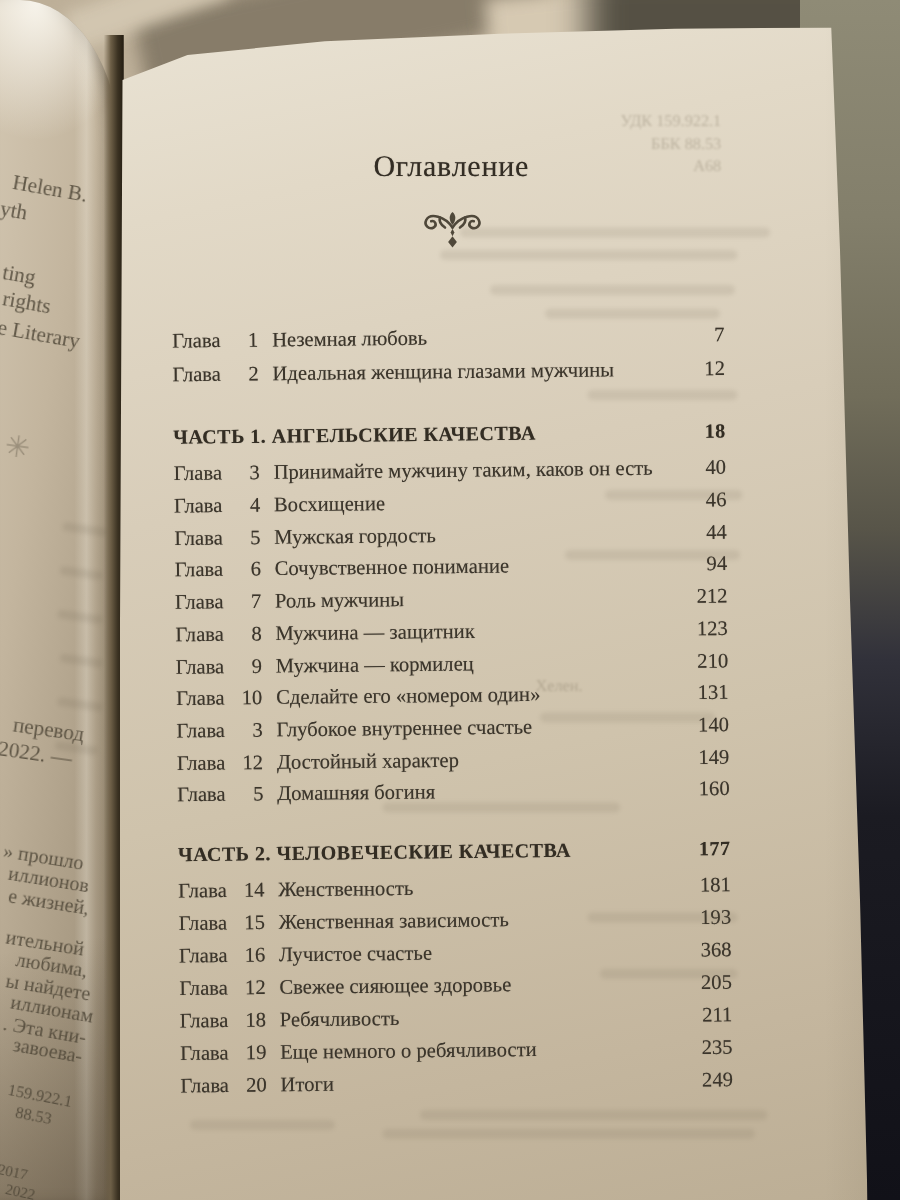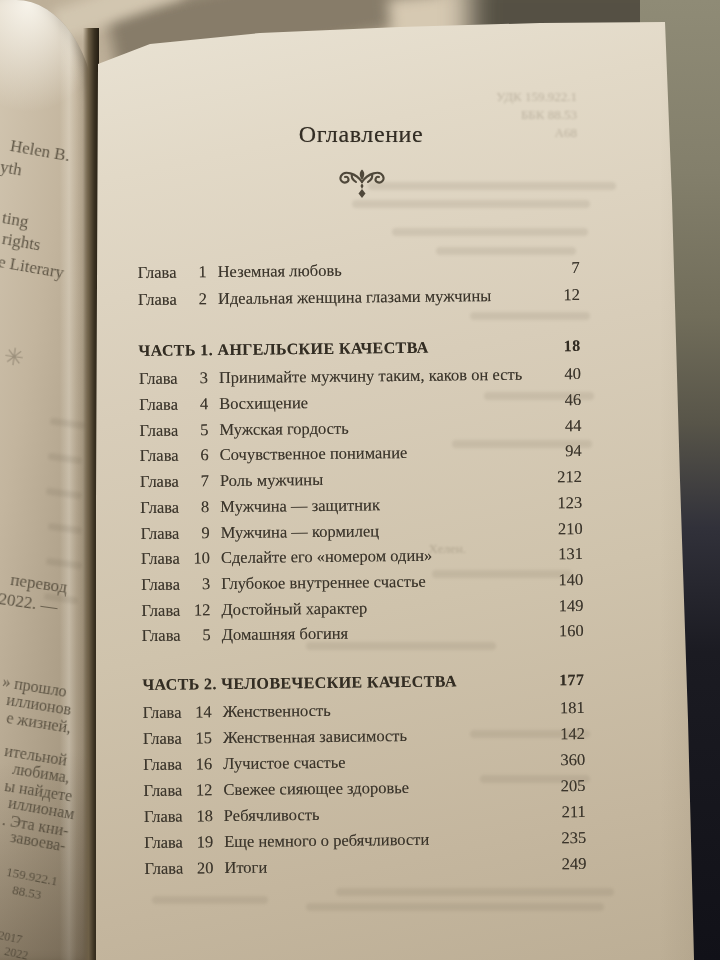--- a/index.html
+++ b/index.html
@@ -223,27 +223,27 @@
         <div class="toc-row" style="top: 703px;">
           <span class="lbl">Глава</span>
           <span class="num">14</span>
           <span class="ttl">Женственность</span>
           <span class="pg">181</span>
         </div>
         <div class="toc-row" style="top: 729px;">
           <span class="lbl">Глава</span>
           <span class="num">15</span>
           <span class="ttl">Женственная зависимость</span>
-          <span class="pg">142</span>
+          <span class="pg">193</span>
         </div>
         <div class="toc-row" style="top: 755px;">
           <span class="lbl">Глава</span>
           <span class="num">16</span>
           <span class="ttl">Лучистое счастье</span>
-          <span class="pg">360</span>
+          <span class="pg">368</span>
         </div>
         <div class="toc-row" style="top: 781px;">
           <span class="lbl">Глава</span>
           <span class="num">12</span>
           <span class="ttl">Свежее сияющее здоровье</span>
           <span class="pg">205</span>
         </div>
         <div class="toc-row" style="top: 807px;">
           <span class="lbl">Глава</span>
           <span class="num">18</span>

